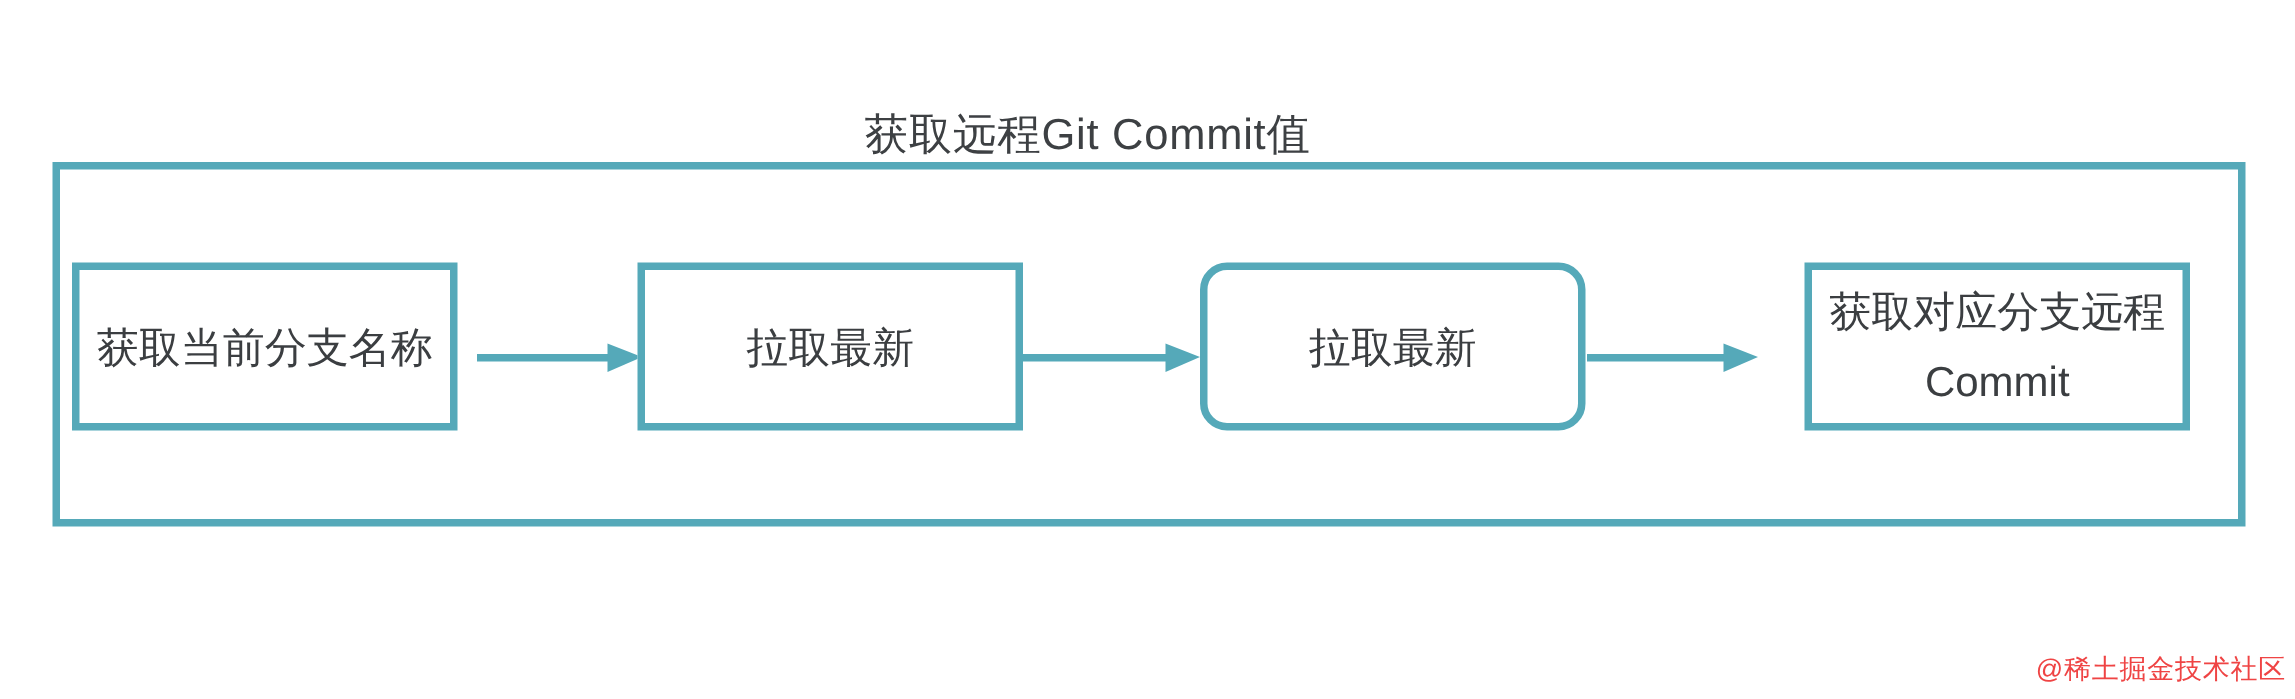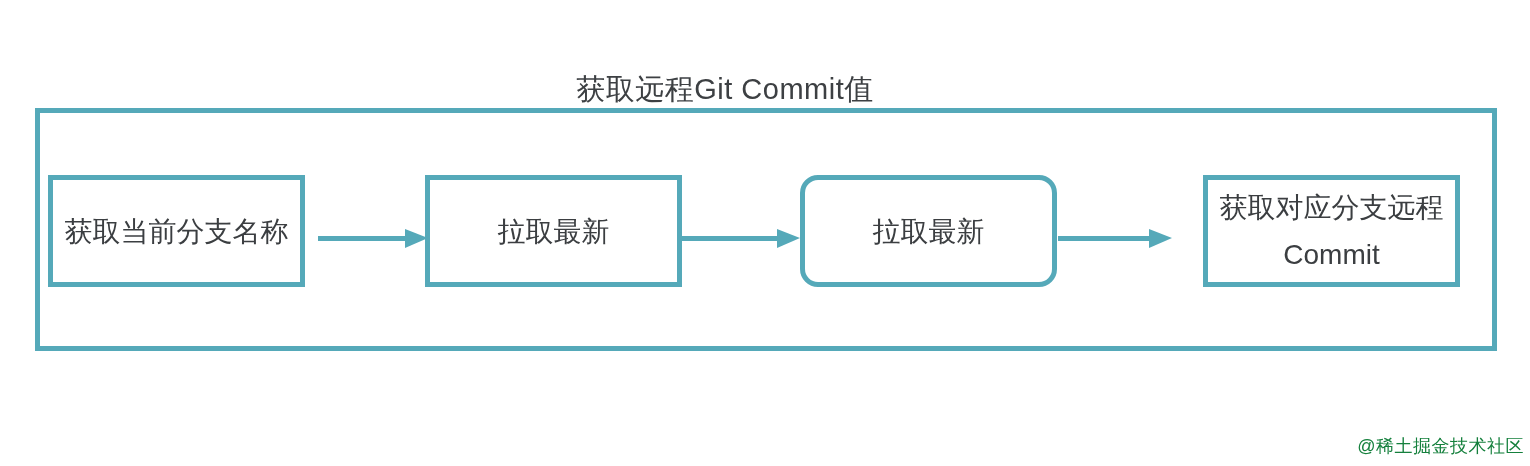--- a/index.html
+++ b/index.html
@@ -82,21 +82,21 @@
   .arrow-3 { left: 1058px; width: 114px; }
   .arrow-1 .shaft { width: 89px; }
   .arrow-2 .shaft { width: 97px; }
   .arrow-3 .shaft { width: 93px; }
   .arrow .head { right: 0; }
   .watermark {
     position: absolute;
     right: 6px;
     bottom: 8px;
     font-size: 18px;
-    color: #15803d;
+    color: #ef4444;
     letter-spacing: 0.5px;
   }
 </style>
 </head>
 <body>
 
 <div id="stage">
 
   <div class="title">获取远程Git Commit值</div>
 

